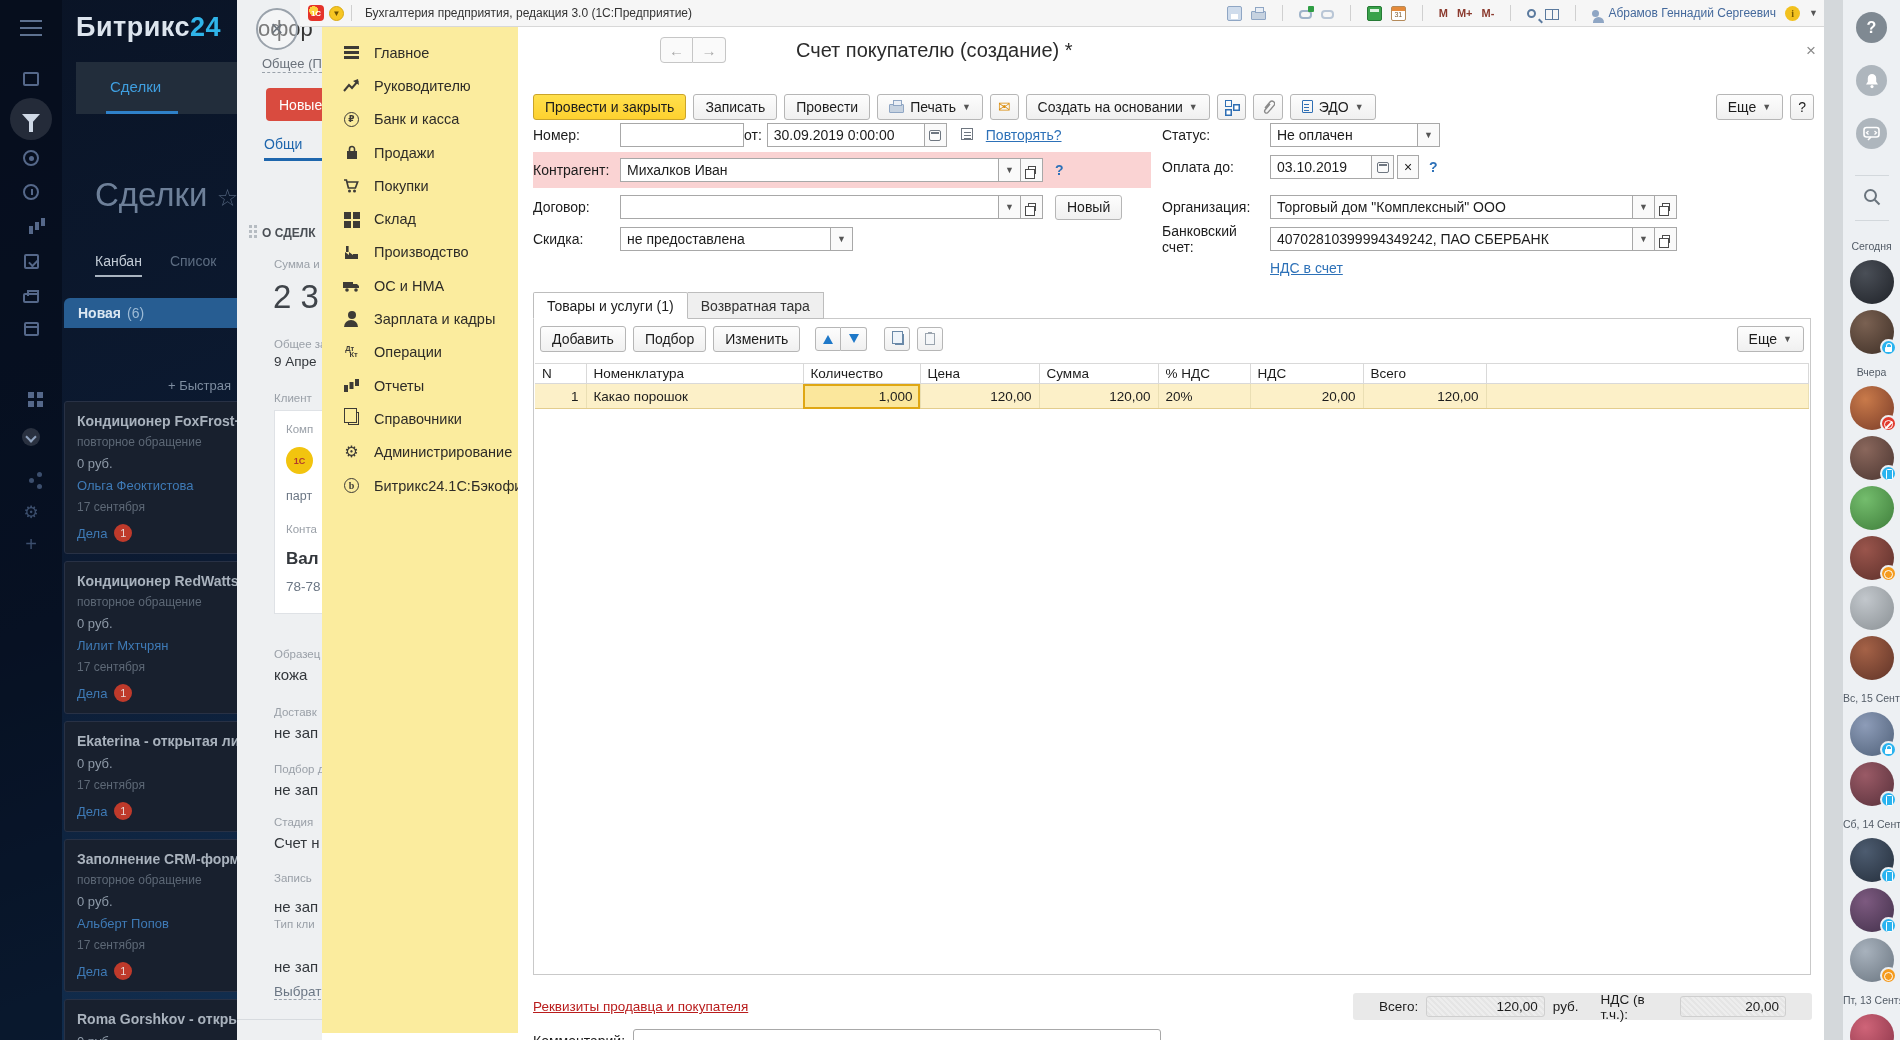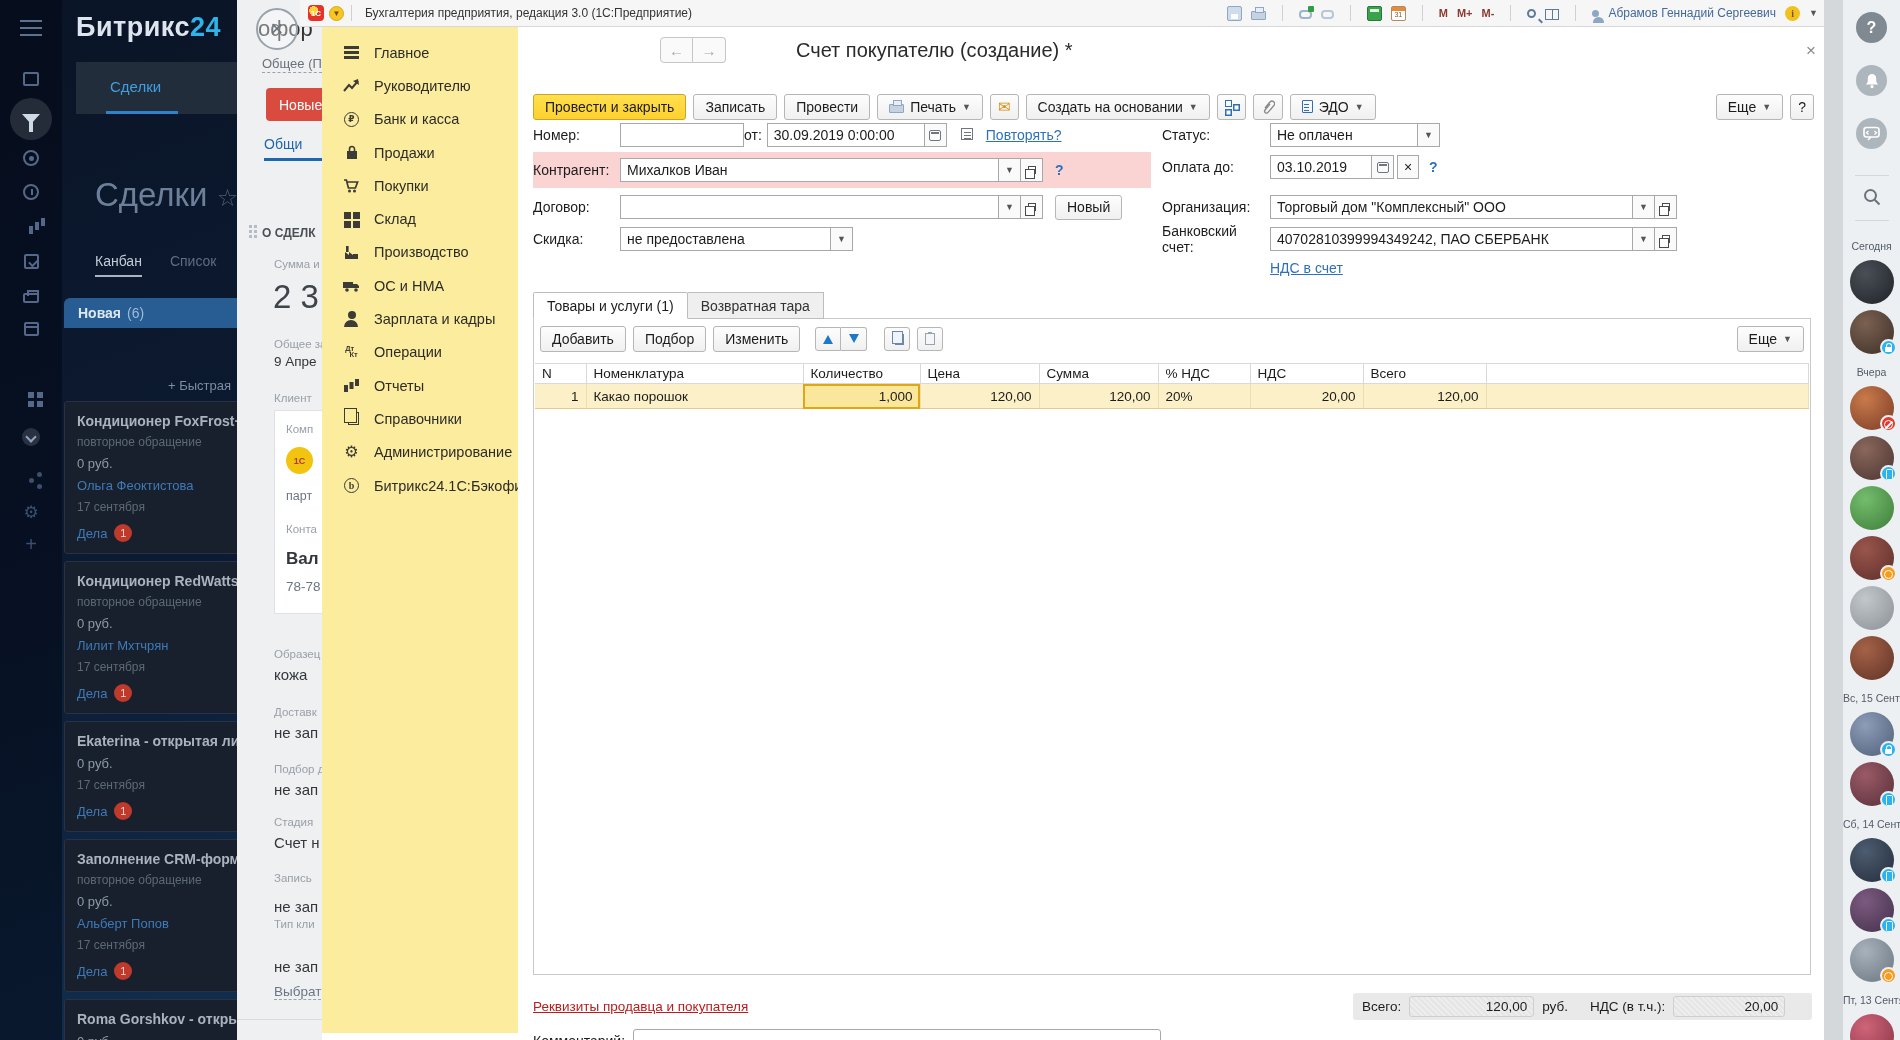--- a/index.html
+++ b/index.html
@@ -207,21 +207,21 @@
   .grid .num{text-align:right;}
   .grid td.selcell{background:#fbe79c;outline:2px solid #dfa714;outline-offset:-2px;}
 
   .logo1c{position:absolute;left:1082px;top:795px;width:164px;height:122px;border-radius:26px;background:#ffe81a;
           display:flex;align-items:center;justify-content:center;z-index:3;}
   .logo1c .tx{color:#e0231c;font-size:64px;font-weight:bold;letter-spacing:-2px;font-family:"Liberation Serif",serif;}
   .logo1c .reg{color:#e0231c;font-size:20px;vertical-align:28px;font-weight:bold;}
 
   .foot-link{position:absolute;left:15px;top:972px;font-size:13.5px;color:#b91c1c;text-decoration:underline;}
   .totbar{position:absolute;left:835px;top:966px;width:459px;height:27px;background:#e9e9e9;border-radius:3px;
-          display:flex;align-items:center;gap:8px;padding:0 9px;font-size:13.5px;}
+          display:flex;align-items:center;gap:8px;padding:0 26px;font-size:13.5px;}
   .totf{height:21px;border:1px solid #cfcfcf;border-radius:3px;text-align:right;padding:2px 6px;
         background:repeating-linear-gradient(45deg,#ededed 0 2px,#e5e5e5 2px 4px);}
   .comrow{position:absolute;left:15px;top:1002px;display:flex;align-items:center;gap:8px;}
 
   
   .gapband{position:absolute;right:57px;top:0;width:19px;height:1040px;background:#d4d8db;z-index:5;}
   .msg{position:absolute;right:0;top:0;width:57px;height:1040px;background:#edf0f3;z-index:6;
        display:flex;flex-direction:column;align-items:center;padding-top:12px;overflow:hidden;}
   .mbtn{width:31px;height:31px;border-radius:50%;display:flex;align-items:center;justify-content:center;flex:none;}
   .mb-help{background:#7f8992;color:#fff;font-size:16px;font-weight:bold;margin-bottom:22px;}

